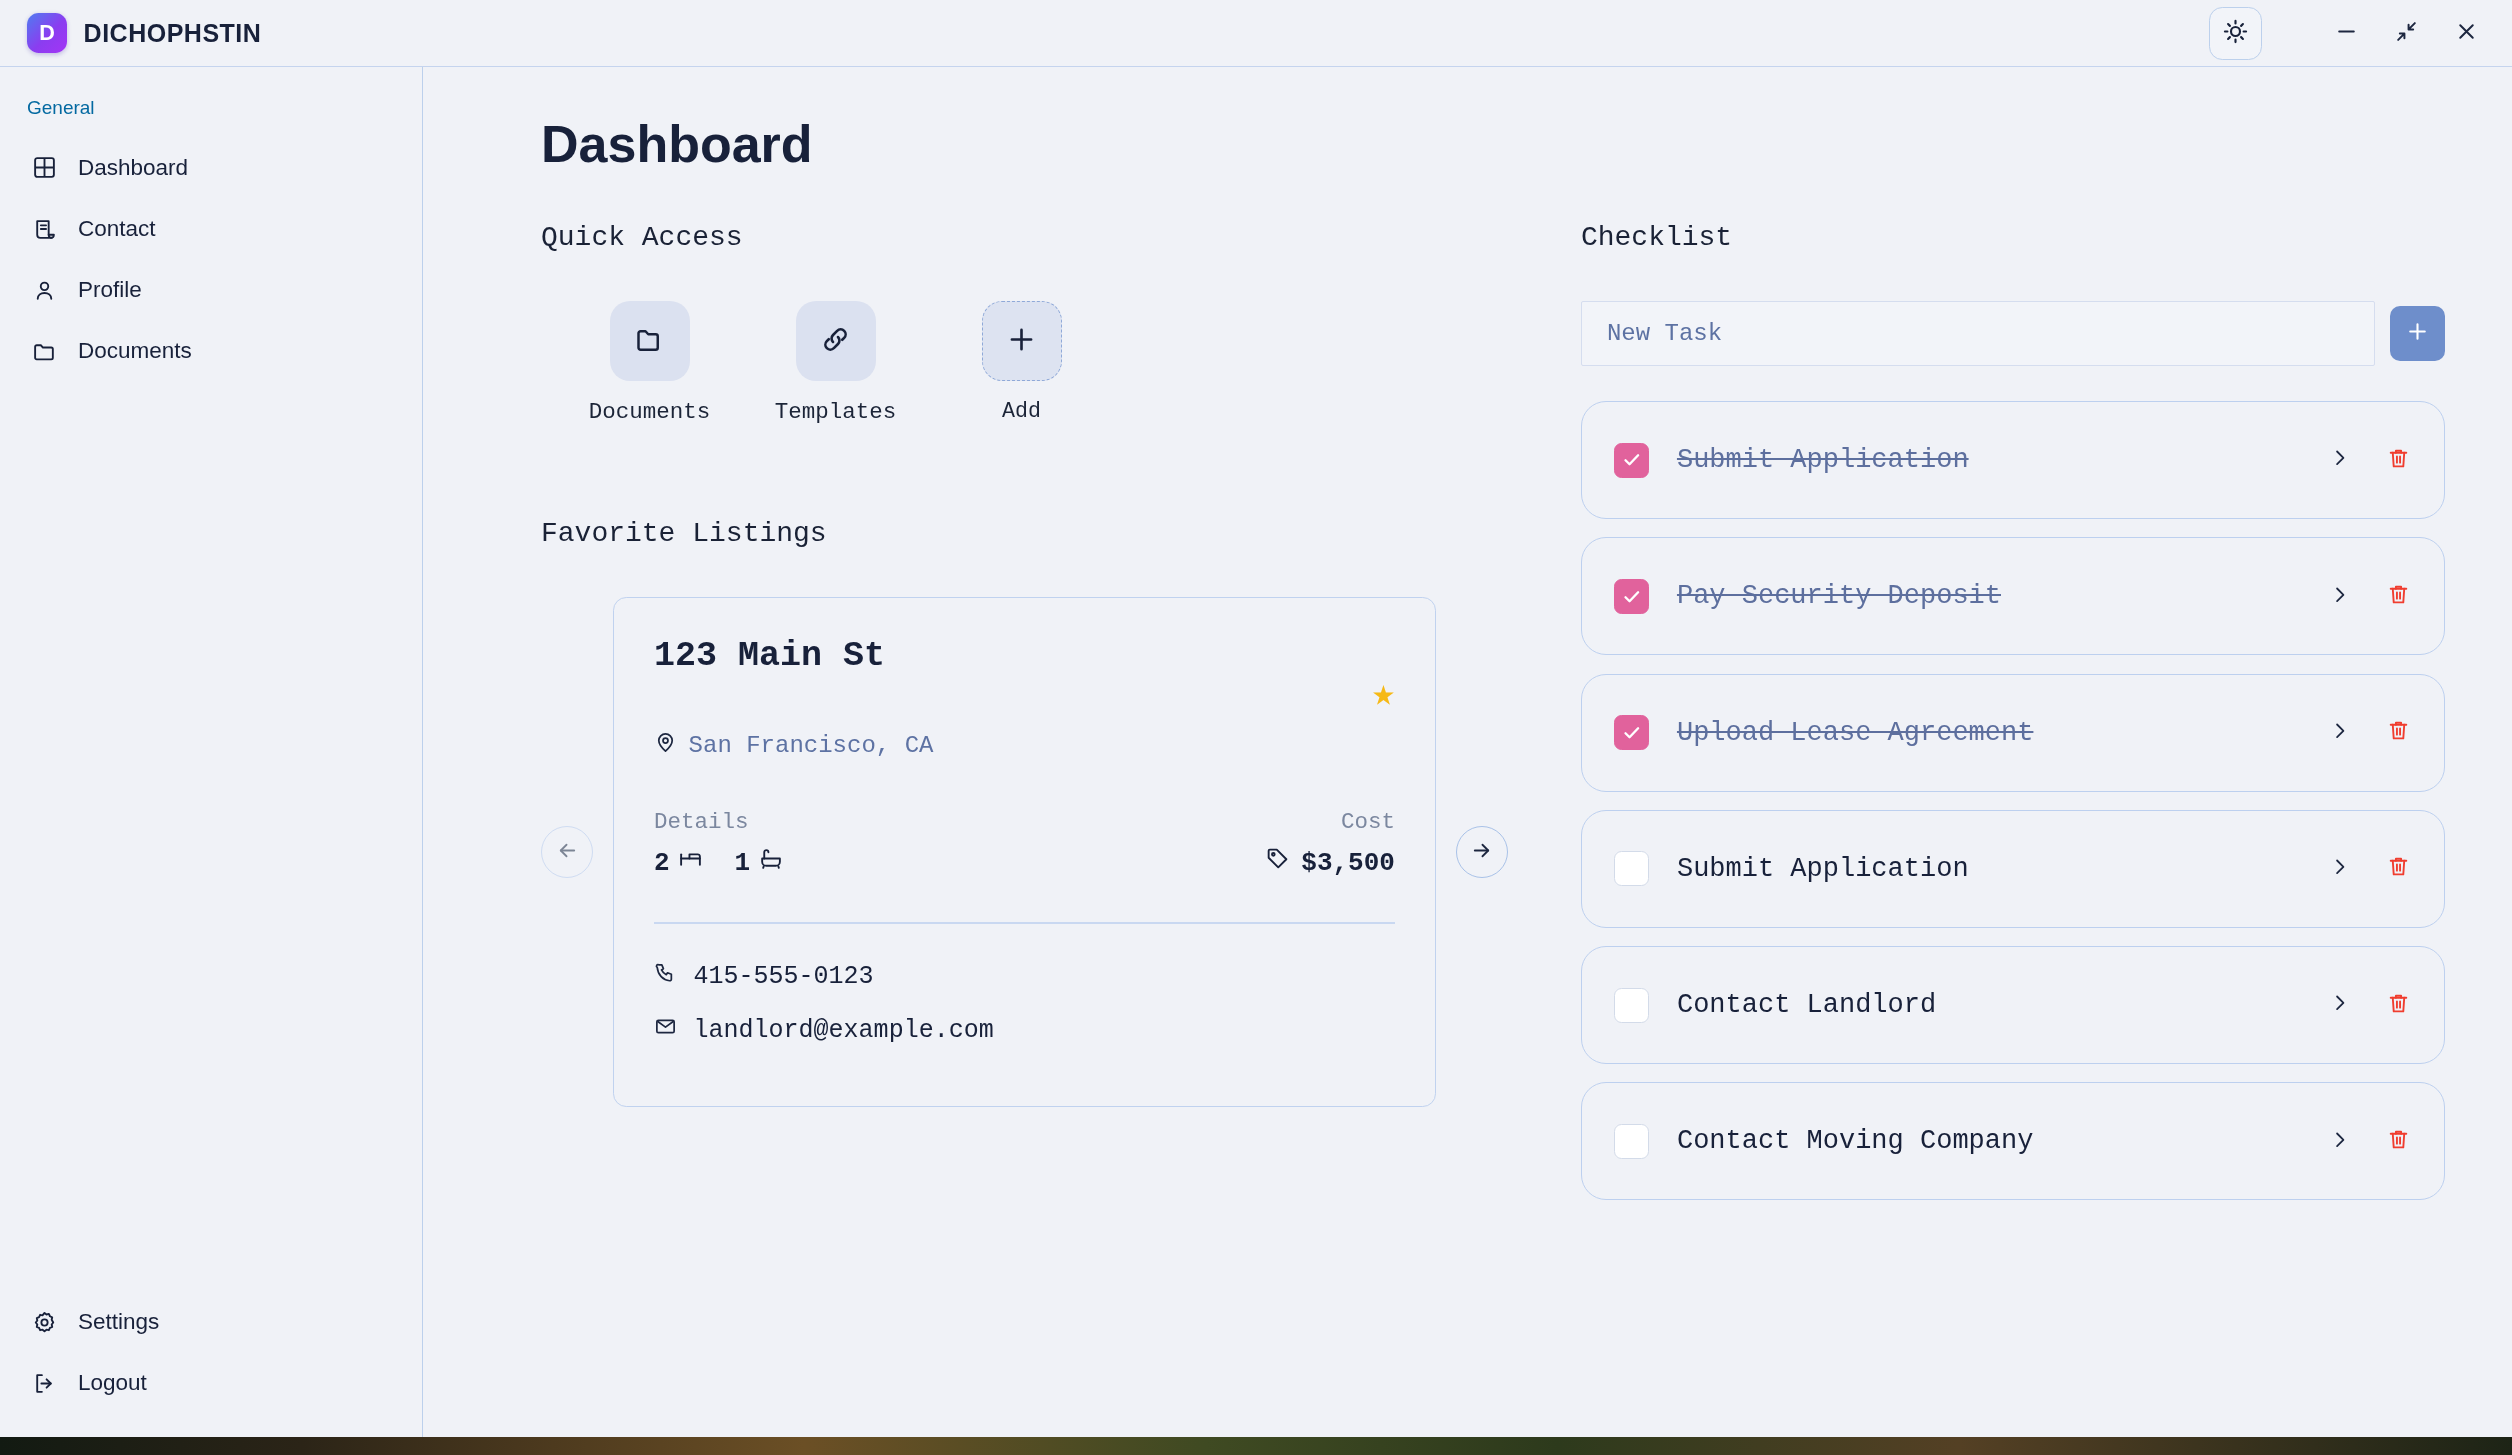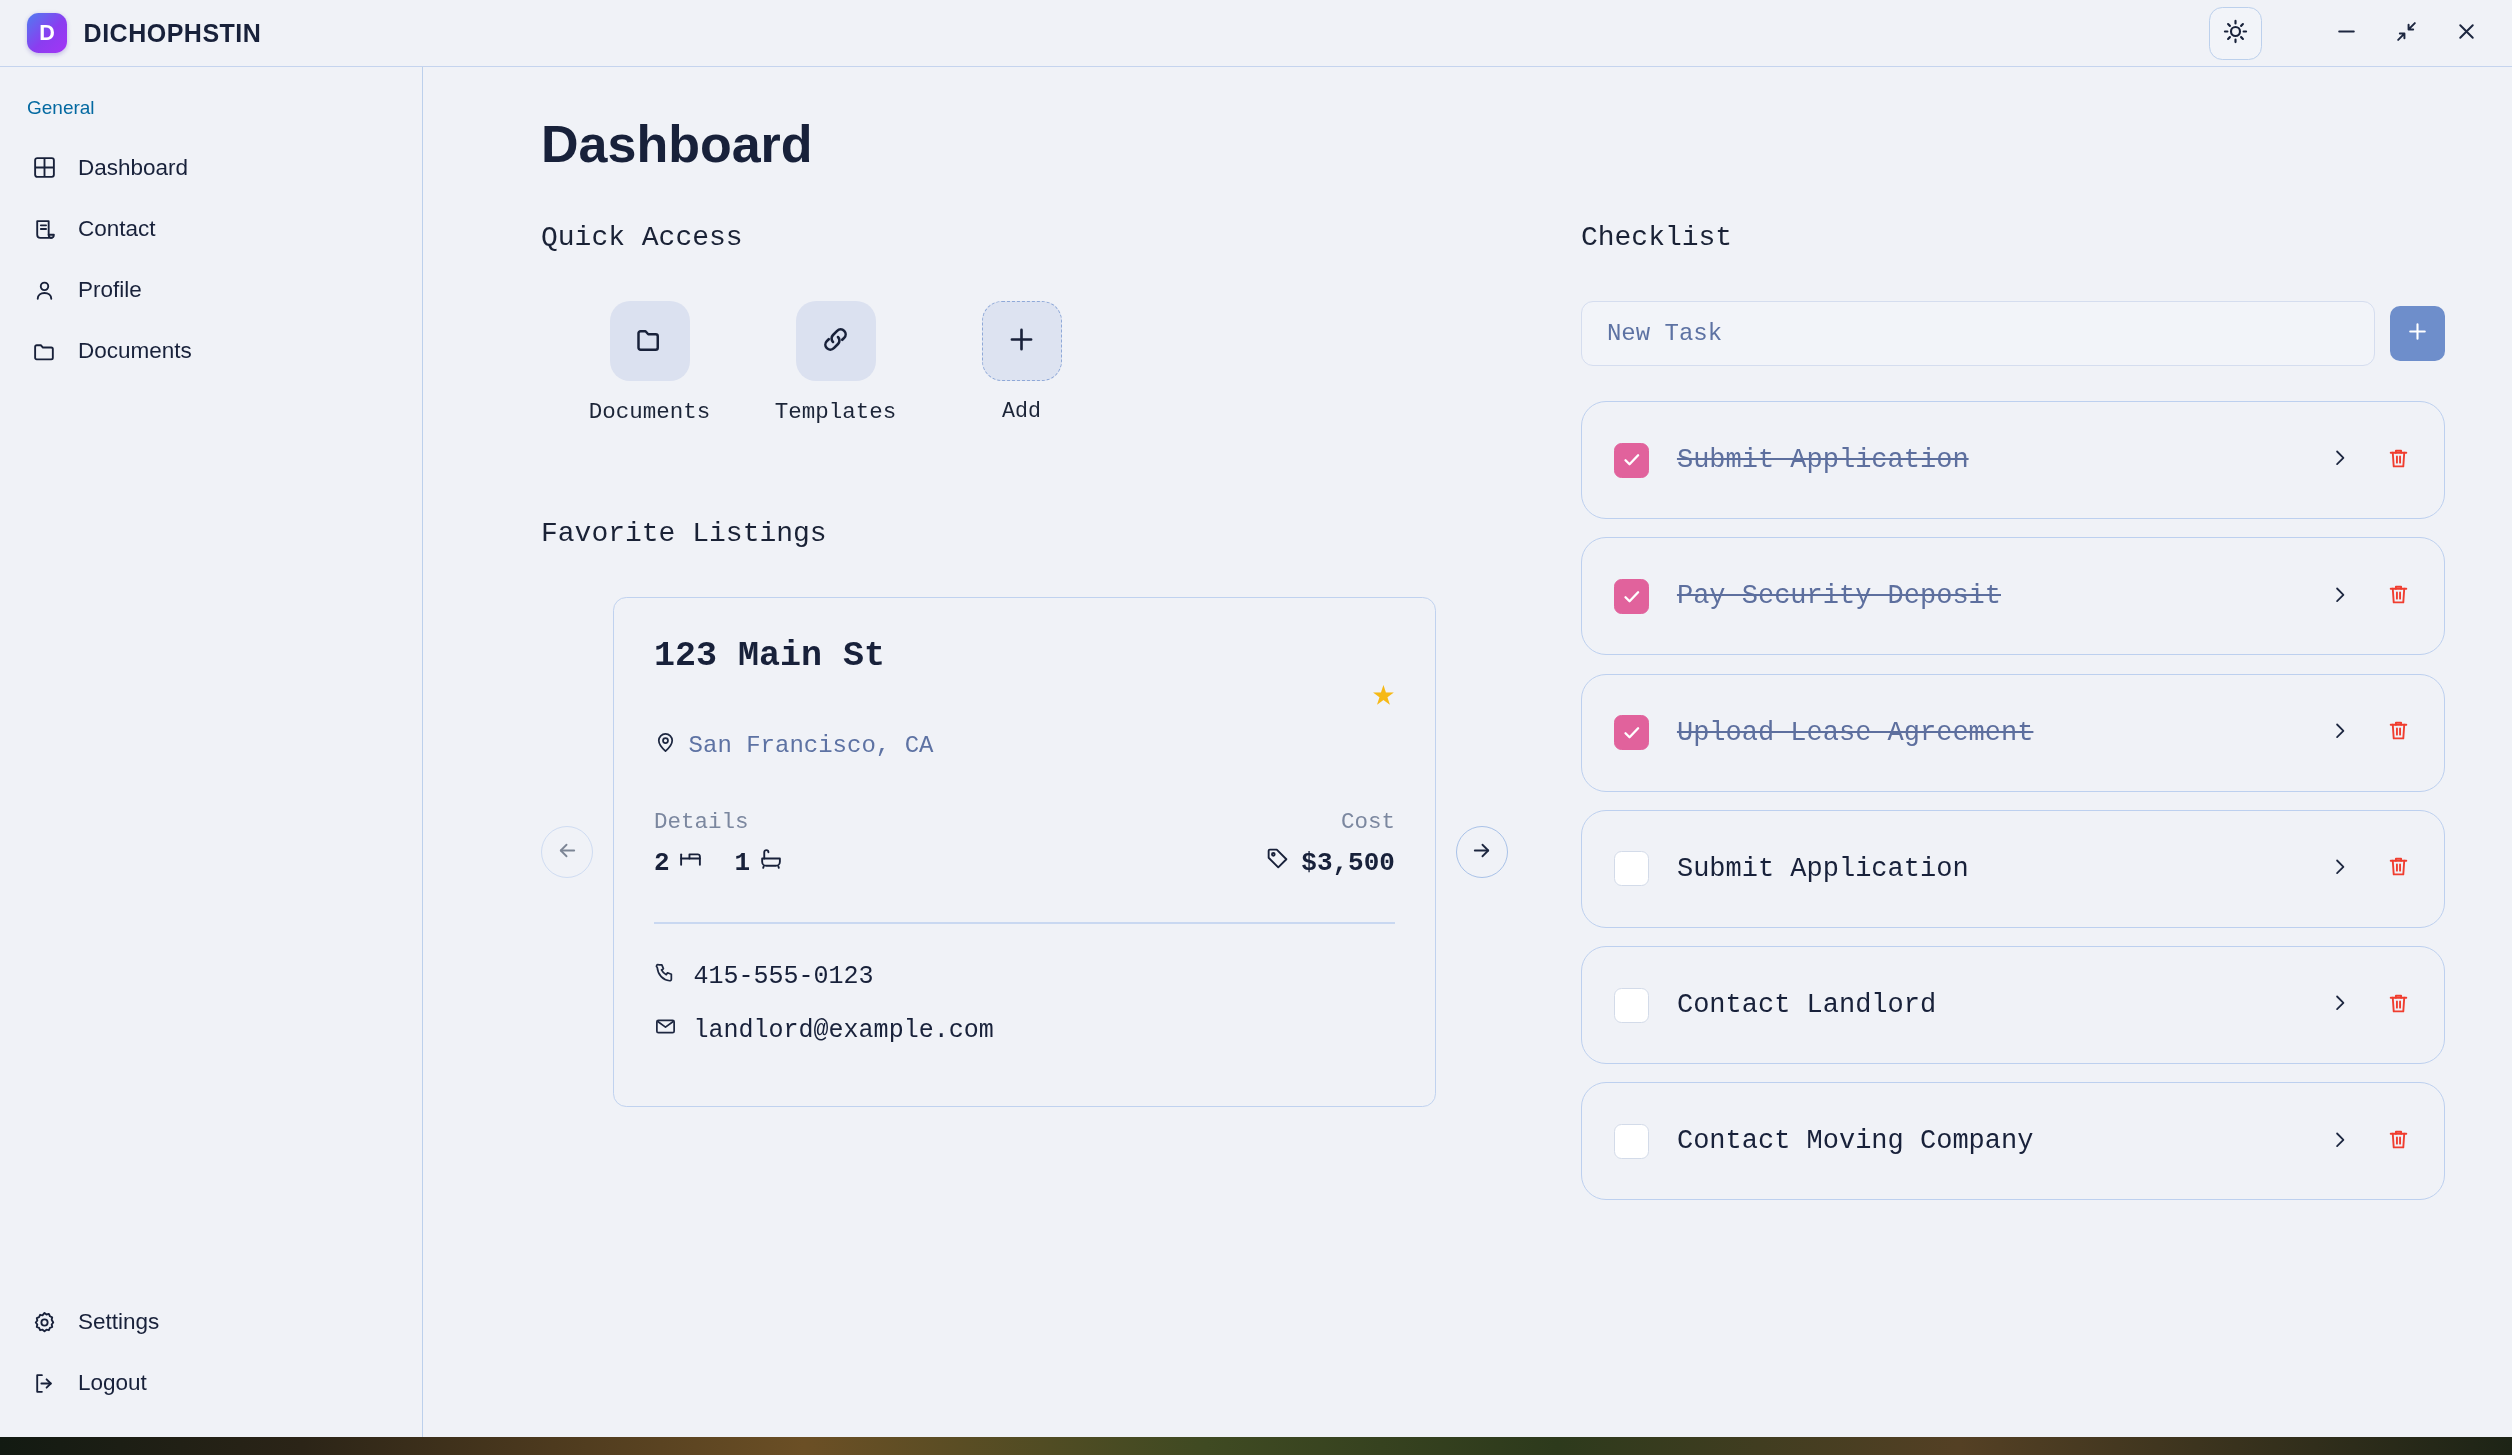--- a/index.html
+++ b/index.html
@@ -141,21 +141,21 @@
   .meta-pair { display: flex; align-items: center; gap: 8.3px; margin-right: 20px; }
   .divider { height: 1.7px; background: #c9d8f1; margin: 43px 0 37px 0; }
   .contact-line {
     display: flex; align-items: center; gap: 16.6px;
     font-size: 25px; color: #18213a; margin-bottom: 23px; text-align: right;
   }
 
   
   .cl-input-row { display: flex; gap: 15px; align-items: stretch; margin-bottom: 35px; }
   .cl-input {
-    flex: 1; height: 65px; border-radius: 12px;
+    flex: 1; height: 65px; border-radius: 2px;
     border: 1.7px solid #d5ddef; background: #f2f4f9;
     font-size: 24px; color: #5d72a3;
     padding: 0 25px; font-family: inherit;
   }
   .cl-input::placeholder { color: #5d72a3; }
   .cl-add-btn {
     width: 55px; height: 55px; border-radius: 10px;
     border: none; background: #6e8ecb; color: #fff;
     display: flex; align-items: center; justify-content: center;
     margin-top: 5px;

